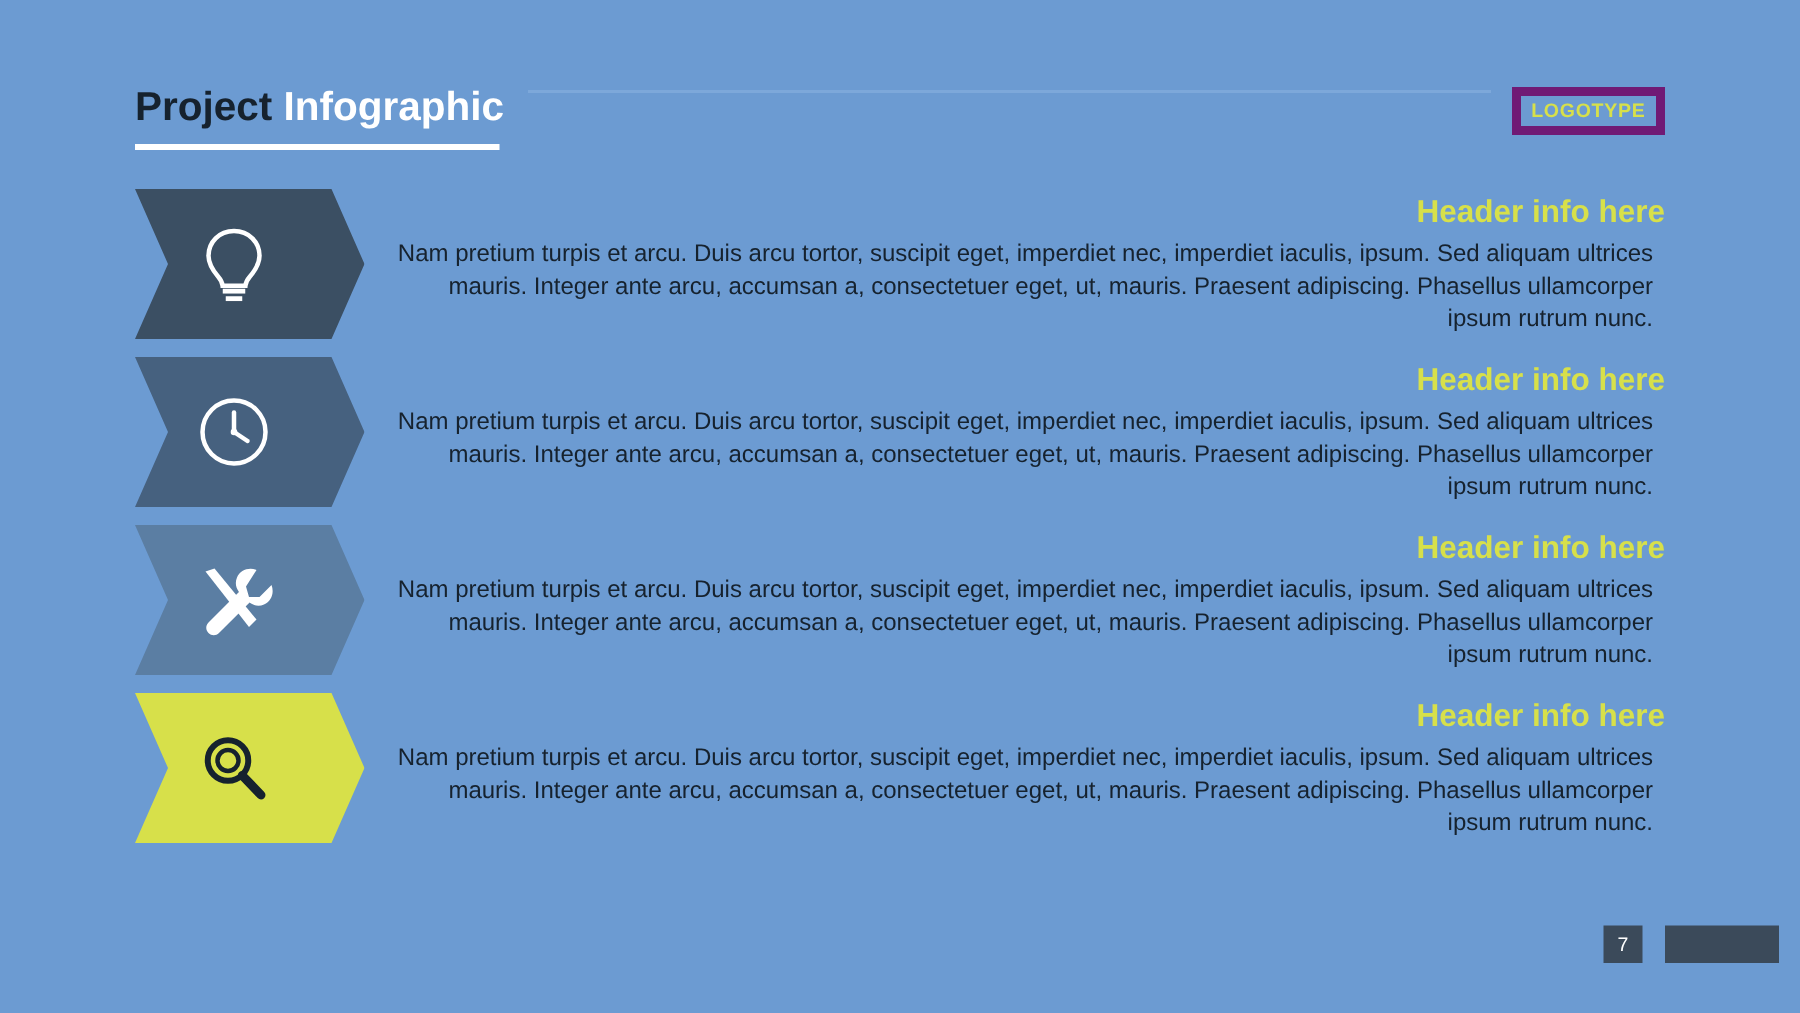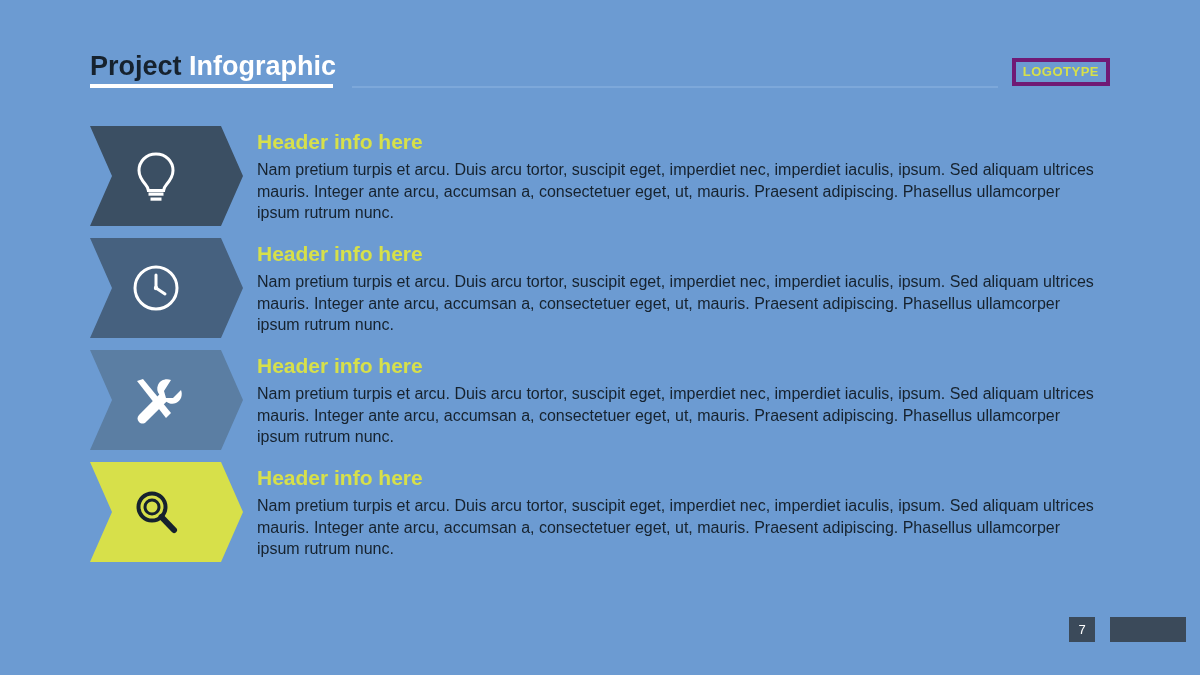--- a/index.html
+++ b/index.html
@@ -12,25 +12,25 @@
     background: #6c9bd2;
     font-family: "Liberation Sans", sans-serif;
     overflow: hidden;
     position: relative;
   }
 
   
   .header {
     position: absolute;
     left: 90px;
-    top: 46px;
+    top: 58px;
     right: 90px;
     height: 40px;
     display: flex;
-    align-items: flex-end;
+    align-items: flex-start;
   }
   .title {
     font-size: 27px;
     font-weight: bold;
     white-space: nowrap;
     line-height: 1;
     padding-bottom: 6px;
   }
   .title .t1 { color: #16222e; }
   .title .t2 { color: #ffffff; }
@@ -44,21 +44,21 @@
   }
   .header-rule {
     flex: 1;
     height: 2px;
     background: #7da8da;
     margin: 0 14px 0 16px;
     position: relative;
     top: 2px;
   }
   .logotype {
-    border: 4px solid #701a75;
+    border: 6px solid #701a75;
     color: #d7e04a;
     font-size: 13px;
     font-weight: bold;
     letter-spacing: 0.5px;
     padding: 3px 7px 4px 7px;
     line-height: 1;
     white-space: nowrap;
   }
 
   
@@ -88,20 +88,21 @@
     width: 131px;
     height: 100px;
     display: flex;
     align-items: center;
     justify-content: center;
   }
   .text-block {
     margin-left: 14px;
     flex: 1;
     padding-top: 4px;
+    text-align: right;
   }
   .row-header {
     color: #d7e04a;
     font-size: 21px;
     font-weight: bold;
     margin: 0 0 6px 0;
     line-height: 1.1;
   }
   .row-body {
     color: #16222e;

